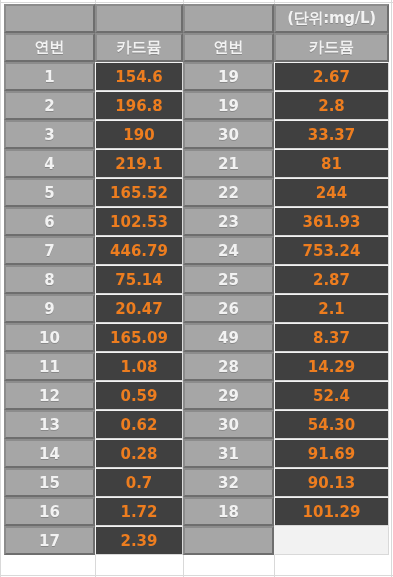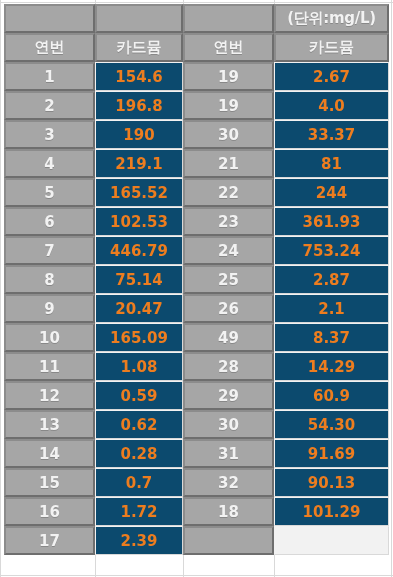--- a/index.html
+++ b/index.html
@@ -66,21 +66,21 @@
     color: #f2f2f2;
     border-top: 2px solid #8c8c8c;
     border-left: 2px solid #8c8c8c;
     border-right: 2px solid #6e6e6e;
     border-bottom: 2px solid #6e6e6e;
     text-shadow: 0 1px 0 rgba(0,0,0,0.18);
   }
 
   
   td.val {
-    background: #0c4a6e;
+    background: #404040;
     color: #ed7d1f;
     border-top: 1px solid #f2f2f2;
     border-left: 1px solid #f2f2f2;
     border-right: 1px solid #d9d9d9;
     border-bottom: 1px solid #d9d9d9;
   }
 
   td.val.empty {
     background: #f2f2f2;
   }
@@ -136,21 +136,21 @@
       <tr>
         <td class="grey">1</td>
         <td class="val">154.6</td>
         <td class="grey">19</td>
         <td class="val">2.67</td>
       </tr>
       <tr>
         <td class="grey">2</td>
         <td class="val">196.8</td>
         <td class="grey">19</td>
-        <td class="val">4.0</td>
+        <td class="val">2.8</td>
       </tr>
       <tr>
         <td class="grey">3</td>
         <td class="val">190</td>
         <td class="grey">30</td>
         <td class="val">33.37</td>
       </tr>
       <tr>
         <td class="grey">4</td>
         <td class="val">219.1</td>
@@ -196,21 +196,21 @@
       <tr>
         <td class="grey">11</td>
         <td class="val">1.08</td>
         <td class="grey">28</td>
         <td class="val">14.29</td>
       </tr>
       <tr>
         <td class="grey">12</td>
         <td class="val">0.59</td>
         <td class="grey">29</td>
-        <td class="val">60.9</td>
+        <td class="val">52.4</td>
       </tr>
       <tr>
         <td class="grey">13</td>
         <td class="val">0.62</td>
         <td class="grey">30</td>
         <td class="val">54.30</td>
       </tr>
       <tr>
         <td class="grey">14</td>
         <td class="val">0.28</td>

